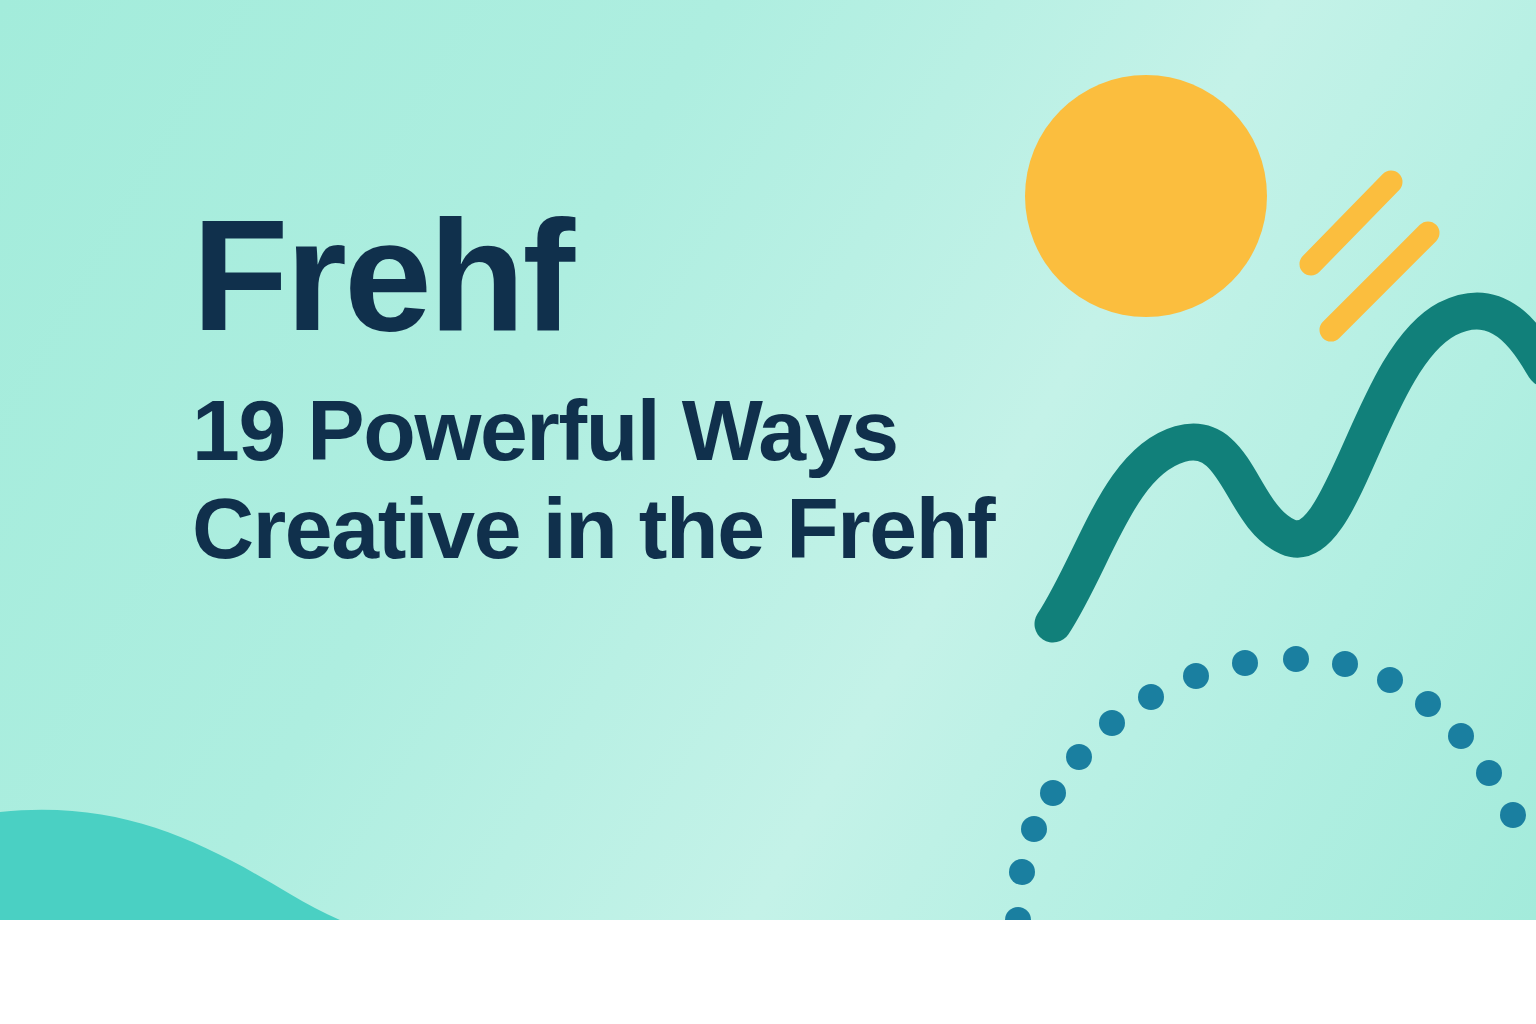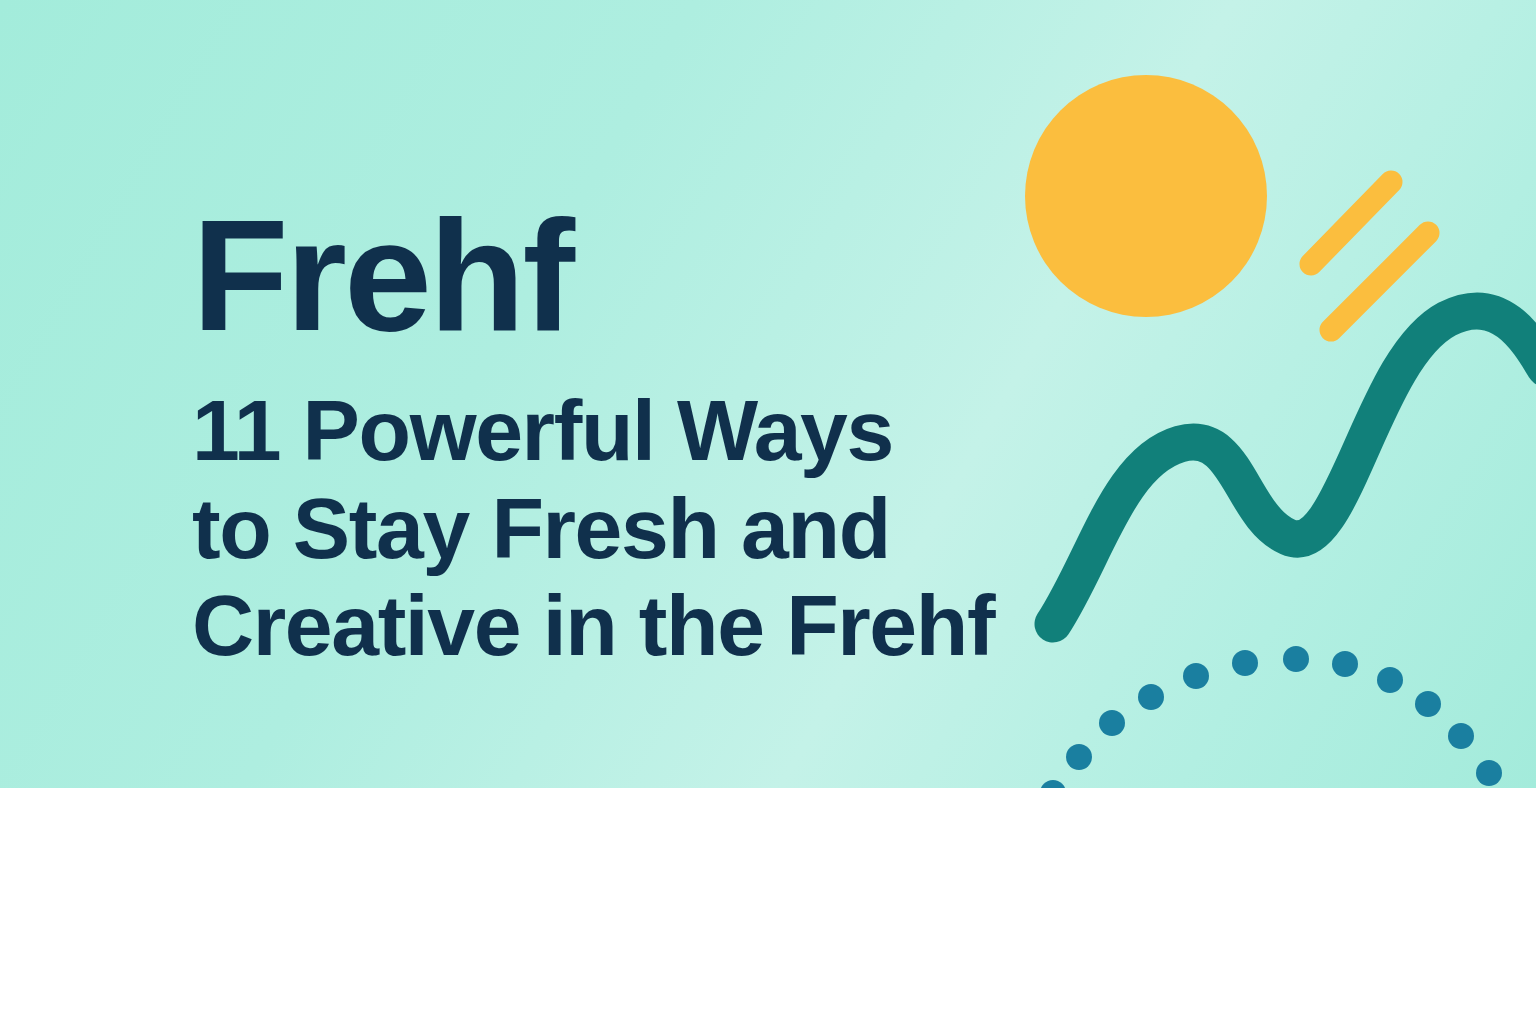--- a/index.html
+++ b/index.html
@@ -4,21 +4,21 @@
 <style>
   html, body {
     margin: 0;
     padding: 0;
     background: #ffffff;
   }
 
   #canvas {
     position: relative;
     width: 1536px;
-    height: 788px;
+    height: 920px;
     overflow: hidden;
     font-family: "Liberation Sans", sans-serif;
     background: linear-gradient(120deg, #a3ecdb 0%, #aeeee0 35%, #c4f2e8 62%, #b2efe2 82%, #a3ebdb 100%);
   }
 
   
   .deco-svg {
     position: absolute;
     top: 0;
     left: 0;
@@ -90,19 +90,18 @@
         <circle cx="1461" cy="736" r="13"></circle>
         <circle cx="1489" cy="773" r="13"></circle>
         <circle cx="1513" cy="815" r="13"></circle>
       </g>
   </svg>
 
   <div class="text-block">
     <h1 class="brand-title">Frehf</h1>
 
     <h2 class="headline">
-      <span class="headline-line">11 Powerful Ways</span>
-      <span class="headline-line">to Stay Fresh and</span>
+      <span class="headline-line">19 Powerful Ways</span>
       <span class="headline-line">Creative in the Frehf</span>
     </h2>
   </div>
 
 </div>
 
 </body></html>

